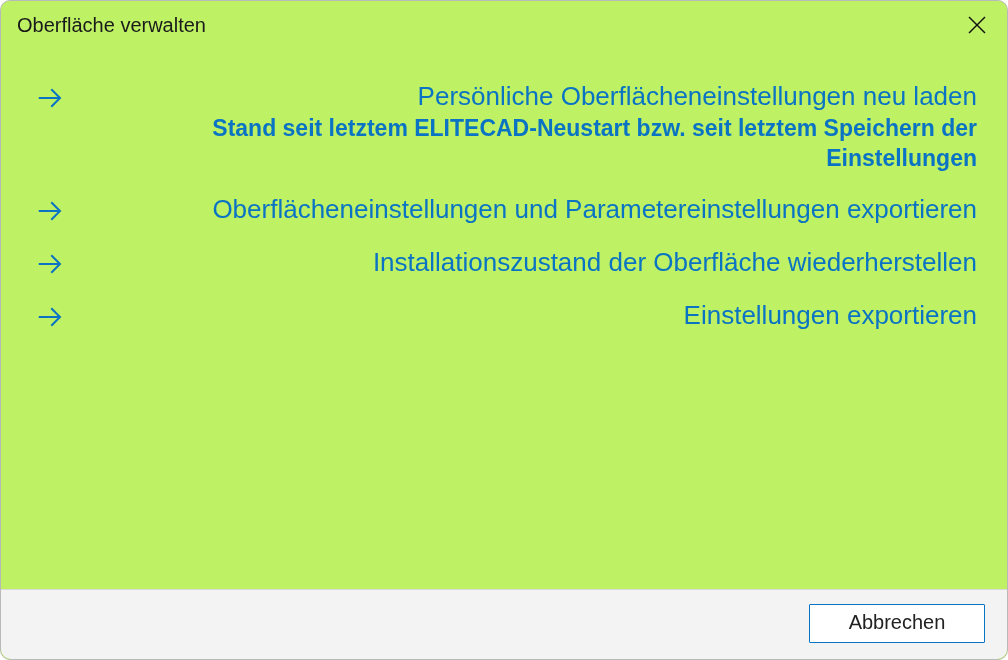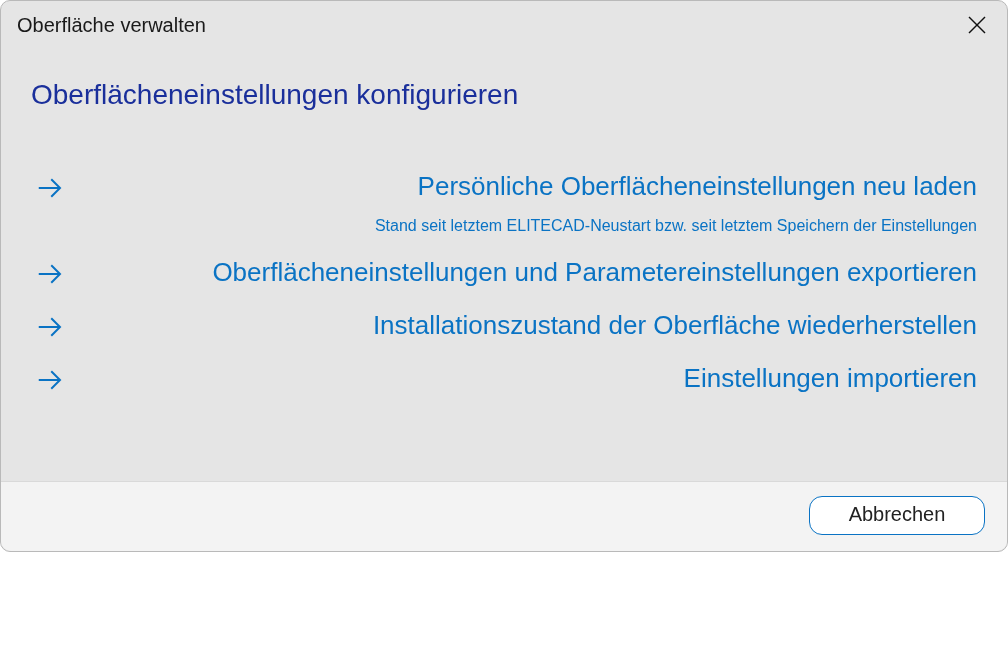--- a/index.html
+++ b/index.html
@@ -5,27 +5,27 @@
   * { box-sizing: border-box; margin: 0; padding: 0; }
   html, body {
     width: 1008px;
     height: 660px;
     font-family: "Segoe UI", Tahoma, Arial, sans-serif;
     background: #fff;
     overflow: hidden;
   }
   .dialog {
     width: 1008px;
-    height: 552px;
+    height: 660px;
     border: 1px solid #b9b9b9;
     border-radius: 10px;
     display: flex;
     flex-direction: column;
     position: relative;
-    background: #e5e5e5;
+    background: #bef264;
   }
   .titlebar {
     display: flex;
     align-items: center;
     justify-content: space-between;
     padding: 8px 14px 2px 16px;
   }
   .titlebar-title {
     font-size: 20px;
     color: #1a1a1a;
@@ -74,42 +74,42 @@
   }
   .option-text { flex: 1 1 auto; }
   .option-title {
     color: #0a73c4;
     font-size: 26px;
     font-weight: 400;
     line-height: 1.35;
   }
   .option-sub {
     color: #0a73c4;
-    font-size: 16px;
-    font-weight: 400;
-    margin-top: 12px;
+    font-size: 23px;
+    font-weight: 700;
+    margin-top: 0;
     line-height: 1.3;
   }
   .footer {
     border-top: 1px solid #d9d9d9;
     background: #f3f3f3;
     padding: 14px 22px 16px 22px;
     display: flex;
     justify-content: flex-end;
     border-bottom-left-radius: 10px;
     border-bottom-right-radius: 10px;
   }
   .btn {
     min-width: 176px;
     padding: 6px 18px 8px 18px;
     font-size: 20px;
     color: #222;
     background: #fff;
     border: 1px solid #0a73c4;
-    border-radius: 13px;
+    border-radius: 1px;
     cursor: pointer;
     text-align: center;
     font-family: inherit;
   }
 </style>
 </head>
 <body>
 
 <div class="dialog">
 
@@ -117,21 +117,20 @@
     <div class="titlebar-title">Oberfläche verwalten</div>
     <div class="close-btn">
       <svg viewBox="0 0 20 20">
         <line x1="2" y1="2" x2="18" y2="18"></line>
         <line x1="18" y1="2" x2="2" y2="18"></line>
       </svg>
     </div>
   </div>
 
   <div class="content">
-    <div class="heading">Oberflächeneinstellungen konfigurieren</div>
 
     <div class="options">
 
       <div class="option">
         <div class="option-arrow">
           <svg viewBox="0 0 24 24">
               <line x1="3" y1="12" x2="20" y2="12"></line>
               <polyline points="13,5 20,12 13,19"></polyline>
             </svg>
         </div>
@@ -166,21 +165,21 @@
       </div>
 
       <div class="option">
         <div class="option-arrow">
           <svg viewBox="0 0 24 24">
               <line x1="3" y1="12" x2="20" y2="12"></line>
               <polyline points="13,5 20,12 13,19"></polyline>
             </svg>
         </div>
         <div class="option-text">
-          <div class="option-title">Einstellungen importieren</div>
+          <div class="option-title">Einstellungen exportieren</div>
         </div>
       </div>
 
     </div>
   </div>
 
   <div class="footer">
     <button class="btn">Abbrechen</button>
   </div>
 

